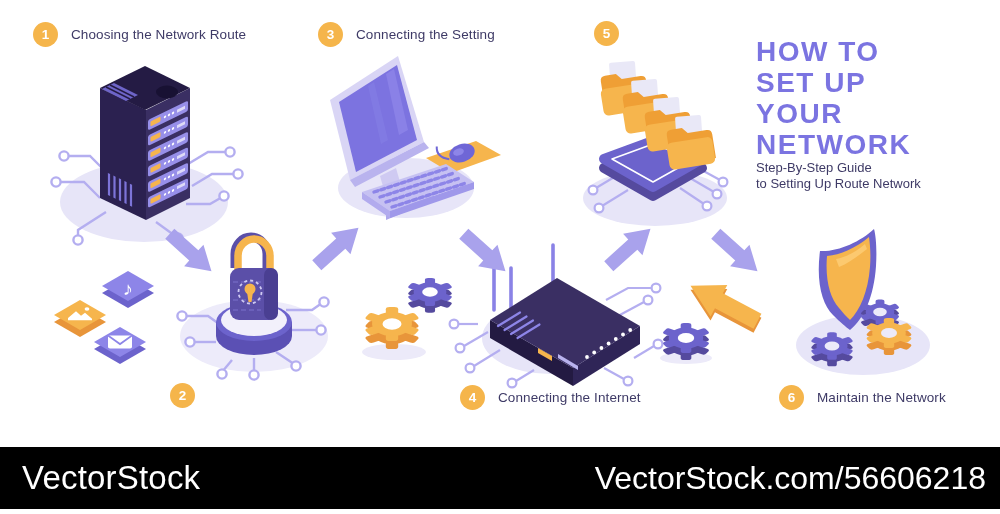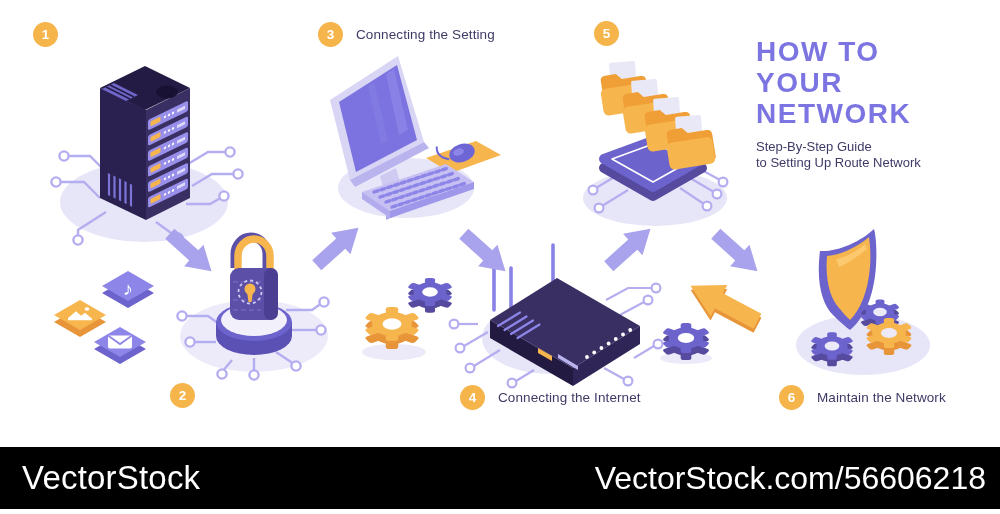--- a/index.html
+++ b/index.html
@@ -8,21 +8,21 @@
   .canvas{position:relative;width:1000px;height:514px;background:#fff}
   .illus,.flow{position:absolute}
   .step-label{position:absolute;display:flex;align-items:center;gap:13px;
     color:#3e3a66;font-size:13.5px;line-height:15.5px;letter-spacing:.1px}
   .badge{width:25px;height:25px;border-radius:50%;background:#f5b54b;color:#fff;
     font-weight:700;font-size:13.5px;display:flex;align-items:center;justify-content:center;flex:0 0 25px}
   .step-text{display:flex;flex-direction:column}
   .step-text span:empty{display:none}
   .title-block{position:absolute;left:756px;top:36px;width:224px;}
   .heading{color:#7b74e1;font-weight:800;font-size:28px;line-height:31px;letter-spacing:1.5px}
-  .subtitle{margin-top:10px;color:#3e3a66;font-size:13px;line-height:16px;font-weight:400}
+  .subtitle{color:#3e3a66;font-size:13px;line-height:16px;font-weight:400}
   .watermark-bar{position:absolute;left:0;top:447px;width:1000px;height:62px;background:#000;
     display:flex;align-items:center;justify-content:space-between;padding:0 14px 0 22px;color:#fff}
   .logo{font-size:33px;letter-spacing:.2px}
   .url{font-size:32px}
 </style>
 </head>
 <body>
 
 <div class="canvas">
 
@@ -36,20 +36,23 @@
         <rect x="-6.5" y="-30" width="13" height="15" rx="4" transform="rotate(240)"></rect>
         <rect x="-6.5" y="-30" width="13" height="15" rx="4" transform="rotate(300)"></rect>
         <circle r="21"></circle>
       </g>
       <polygon id="arrow-shape" points="-32,-8 6,-8 6,-17 34,0 6,17 6,8 -32,8"></polygon>
     </defs>
   </svg>
 
   <div class="step-label" style="left:33px;top:22px">
     <span class="badge">1</span>
+    <span class="step-text">
+        <span>Choosing the Network Route</span>
+      </span>
   </div>
   <div class="step-label" style="left:170px;top:383px">
     <span class="badge">2</span>
     <span class="step-text">
       </span>
   </div>
   <div class="step-label" style="left:318px;top:22px">
     <span class="badge">3</span>
     <span class="step-text">
         <span>Connecting the Setting</span>
@@ -67,20 +70,21 @@
   <div class="step-label" style="left:779px;top:385px">
     <span class="badge">6</span>
     <span class="step-text">
         <span>Maintain the Network</span>
       </span>
   </div>
 
   <div class="title-block">
     <div class="heading">
       <div>HOW TO</div>
+      <div>SET UP</div>
       <div>YOUR</div>
       <div>NETWORK</div>
     </div>
     <div class="subtitle">
       <div>Step-By-Step Guide</div>
       <div>to Setting Up Route Network</div>
     </div>
   </div>
 
   <svg class="illus" style="left:40px;top:52px" width="212" height="196" viewBox="0 0 212 196">

